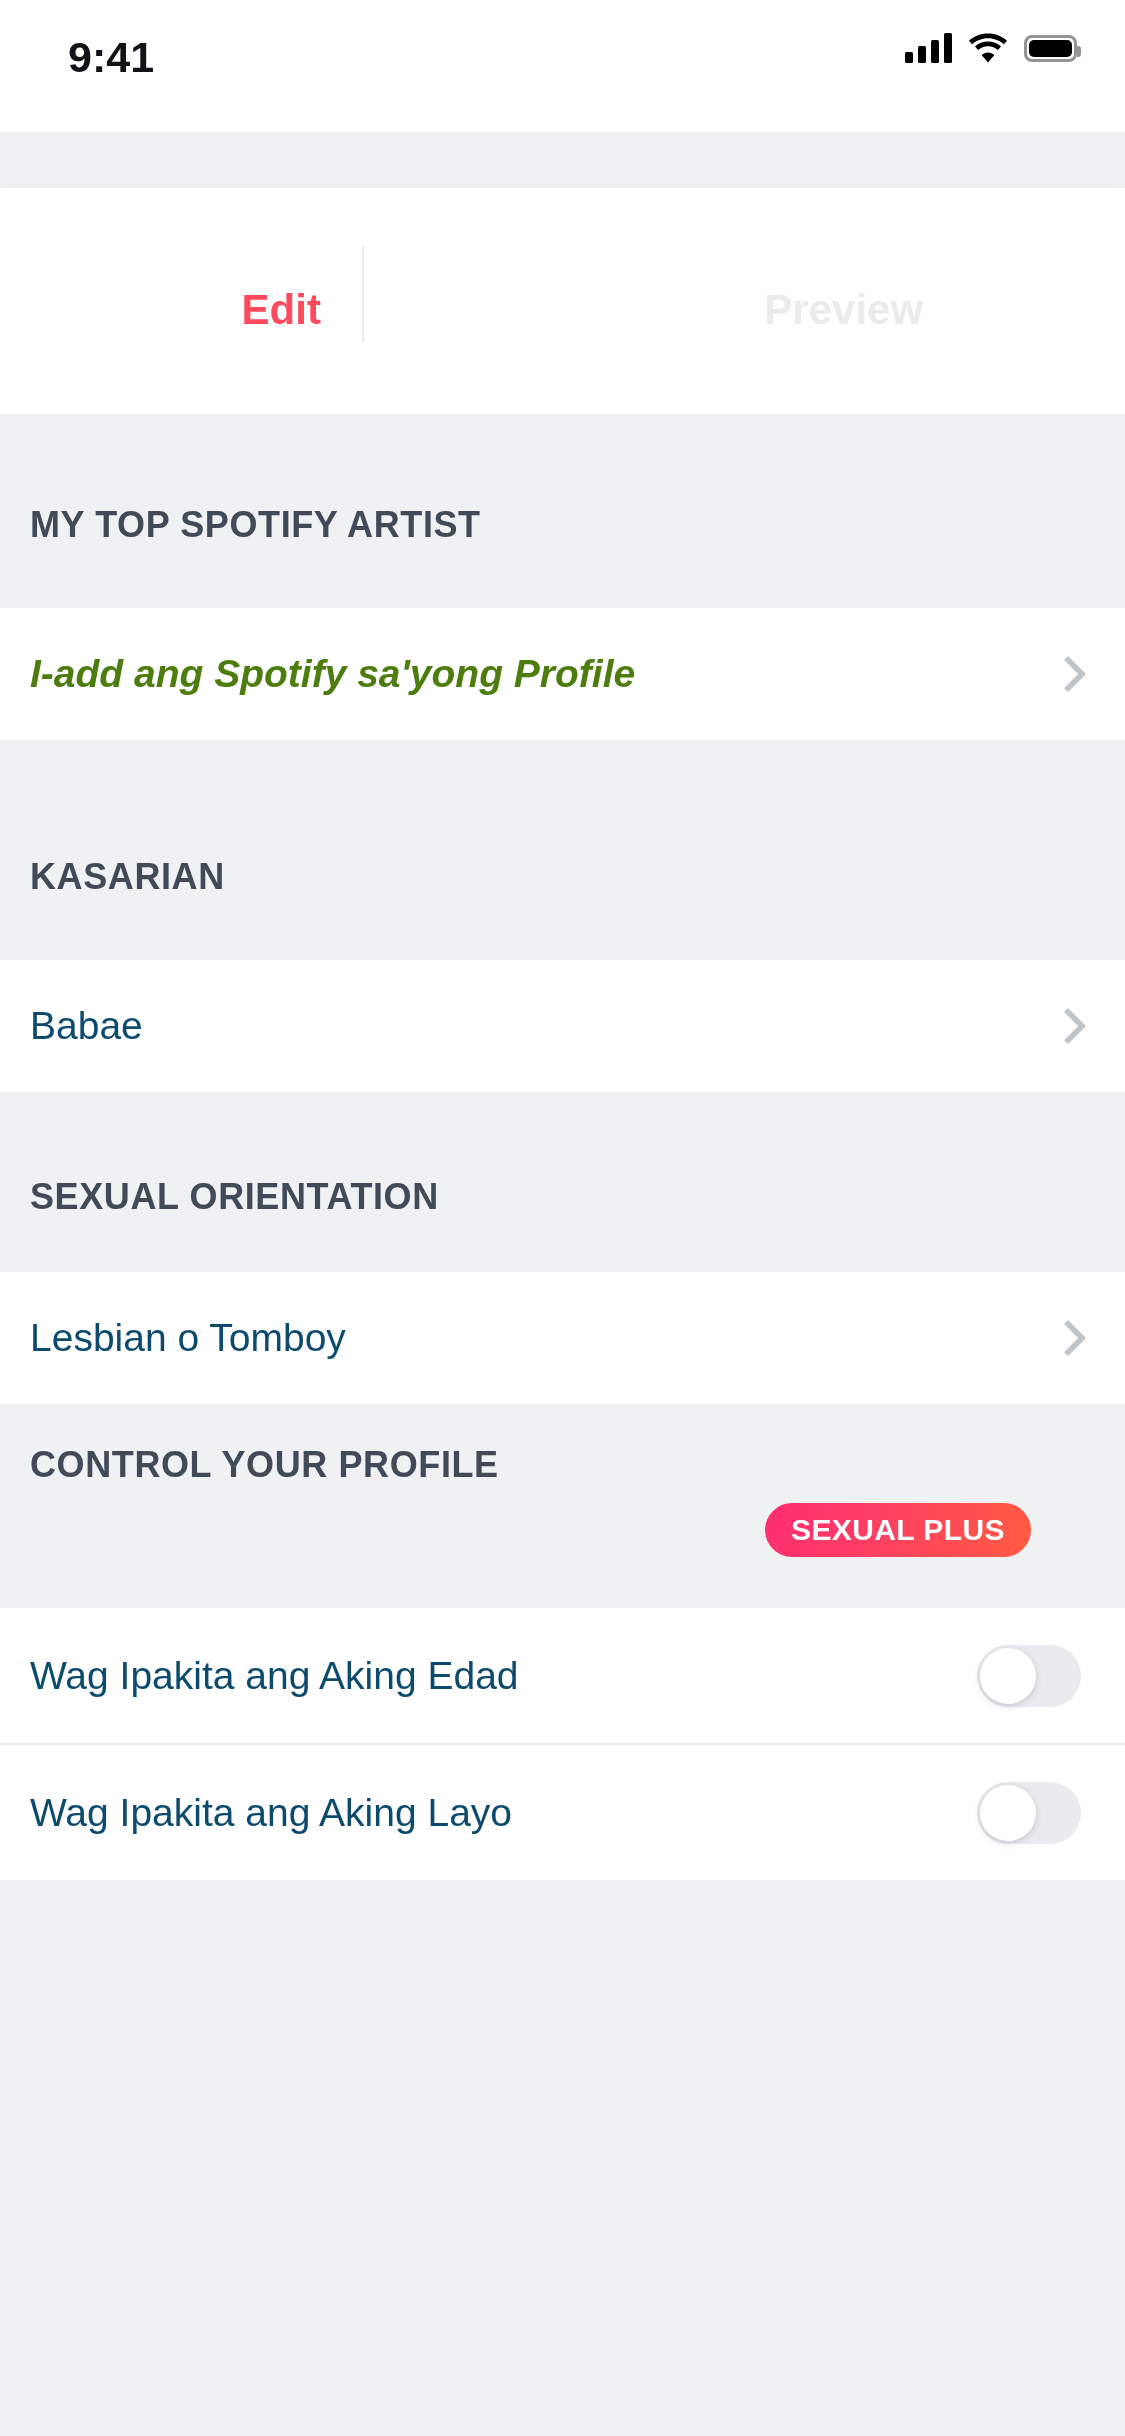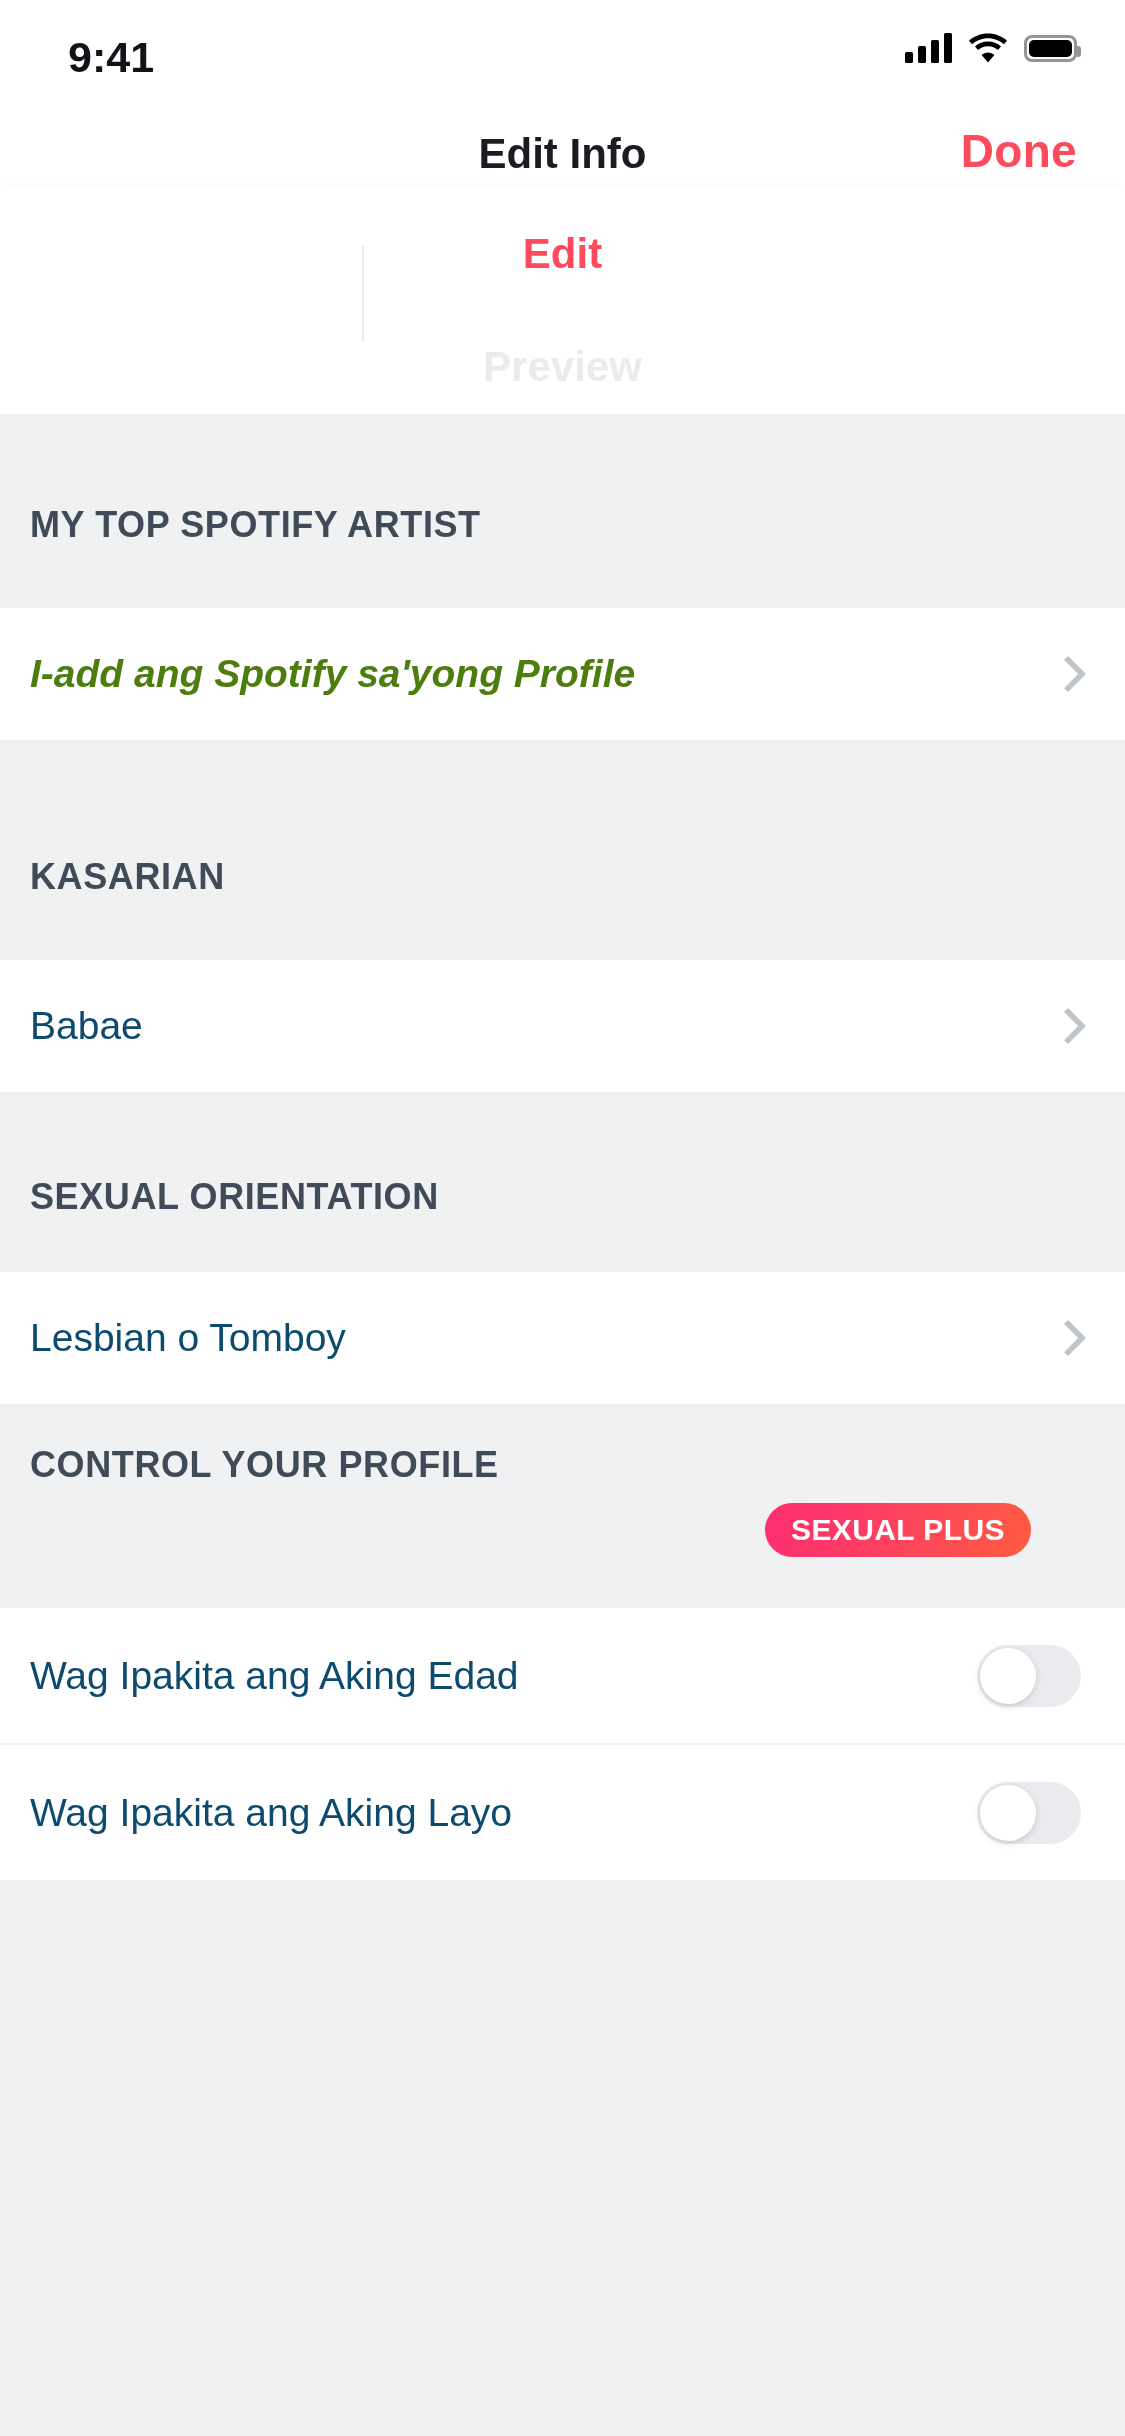--- a/index.html
+++ b/index.html
@@ -61,21 +61,20 @@
     font-size:46px; font-weight:700; color:#fd4a5c;
     letter-spacing:.3px;
   }
 
   
   .tabbar {
     position:absolute; top:188px; left:0; width:1125px; height:226px;
     background:#ffffff;
     box-shadow:0 5px 11px rgba(120,130,145,.16);
     display:flex;
-    flex-direction:column;
   }
   .tab {
     flex:1 1 50%; display:flex; align-items:center; justify-content:center;
     font-size:42px; font-weight:700;
     padding-top:18px;
   }
   .tab.active { color:#fd4a5c; }
   .tab.inactive { color:#e9ebee; }
   .tab-divider {
     position:absolute; left:362px; top:58px; width:2px; height:96px;
@@ -165,24 +164,20 @@
           <path d="M19 13.2c3.8 0 7.3 1.5 9.9 3.9l3.1-3.5C28.6 10.4 24 8.6 19 8.6s-9.6 1.8-13 4.9l3.1 3.6c2.6-2.4 6.1-3.9 9.9-3.9z" fill="#000"></path>
           <path d="M19 29.4l6.4-7.3c-1.7-1.6-4-2.5-6.4-2.5s-4.7 0.9-6.4 2.5L19 29.4z" fill="#000"></path>
         </svg>
       </span>
       <span class="batt">
           <span class="fill"></span>
         </span>
     </div>
   </div>
 
-  <div class="navbar">
-    <div class="nav-title">Edit Info</div>
-    <div class="nav-done">Done</div>
-  </div>
 
   <div class="tabbar">
     <div class="tab active">Edit</div>
     <div class="tab-divider"></div>
     <div class="tab inactive">Preview</div>
   </div>
 
   <div class="sec-head" style="top:414px; height:194px;">
     <span class="sec-head-label" style="bottom:62px;">MY TOP SPOTIFY ARTIST</span>
   </div>

